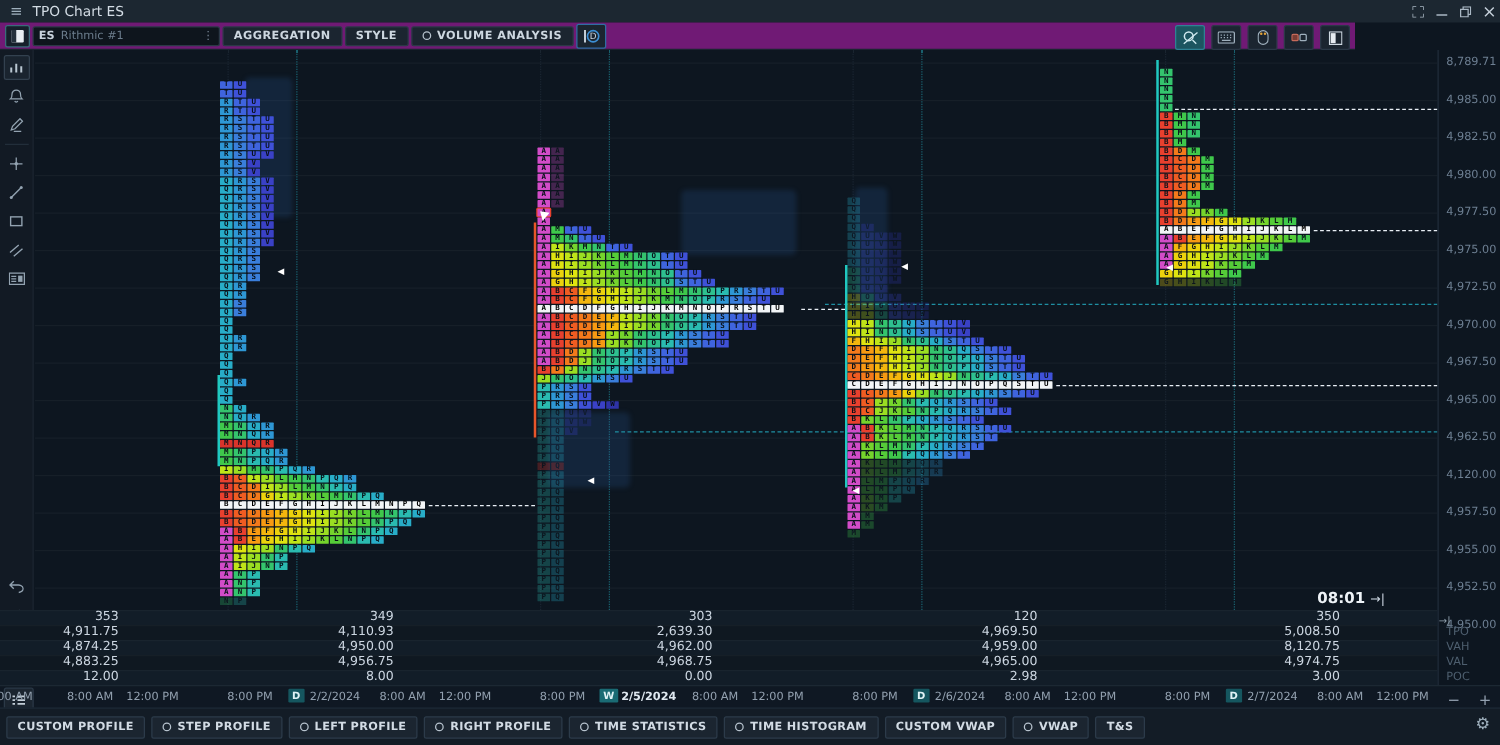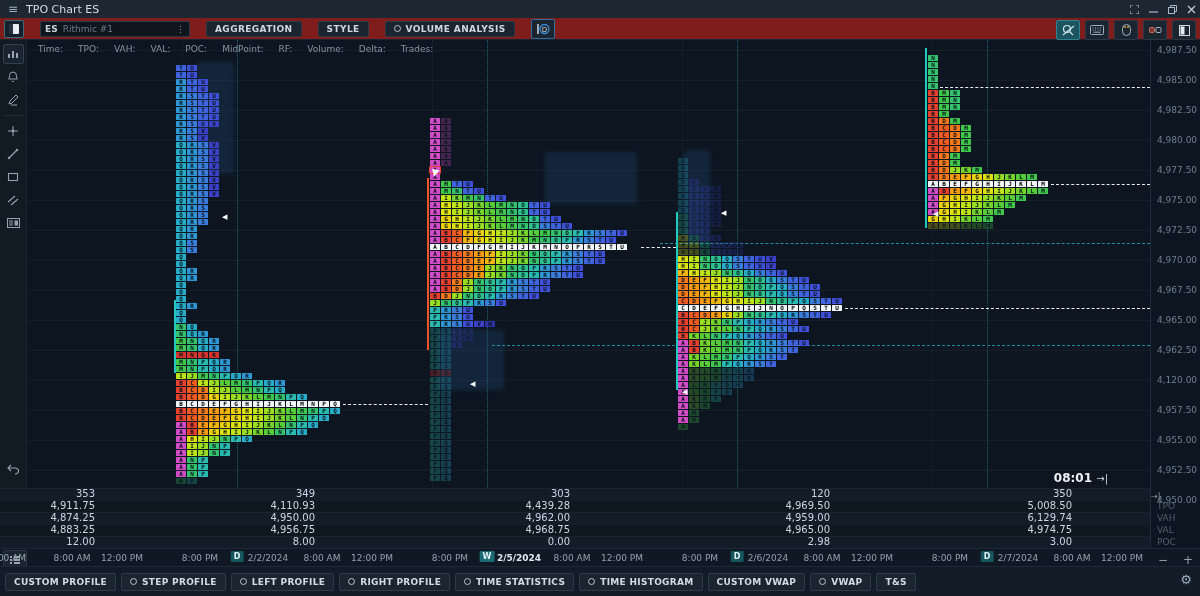--- a/index.html
+++ b/index.html
@@ -5,22 +5,22 @@
   html,body{margin:0;padding:0;background:#0a1118;}
   #stage{position:relative;width:1200px;height:596px;background:#0d1620;overflow:hidden;
          font-family:"DejaVu Sans","Liberation Sans",sans-serif;color:#c8d2dc;}
   .abs{position:absolute;}
   
   .titlebar{left:0;top:0;width:1200px;height:18px;background:#1c2731;display:flex;align-items:center;
             font-size:11px;color:#d3dce4;}
   .titlebar .menu{margin:0 8px 0 8px;color:#9fb0bd;font-size:12px;}
   .wincontrols{position:absolute;right:4px;top:0;height:18px;display:flex;align-items:center;gap:10px;color:#aab8c4;}
   
-  .toolbar{left:0;top:18px;width:1200px;height:22px;background:#7f1d1d;border-bottom:1px solid #1b2531;
-           display:flex;align-items:center;gap:16px;padding-left:4px;box-sizing:border-box;}
+  .toolbar{left:0;top:18px;width:1084px;height:22px;background:#701a75;border-bottom:1px solid #1b2531;
+           display:flex;align-items:center;gap:2px;padding-left:4px;box-sizing:border-box;}
   .tbtn{background:#1b2530;border:1px solid #2b3947;border-radius:2px;color:#cdd7e0;font-size:9px;
         font-weight:bold;letter-spacing:.4px;padding:2px 8px;display:flex;align-items:center;gap:5px;height:16px;box-sizing:border-box;}
   .dot{width:5px;height:5px;border-radius:50%;border:1.5px solid #b7c3ce;display:inline-block;}
   .instrument{background:#0e151d;border:1px solid #2b3947;border-radius:2px;height:16px;width:150px;
               display:flex;align-items:center;font-size:9px;padding:0 4px;box-sizing:border-box;}
   .paneicon{width:18px;height:16px;border:1px solid #3a6b7a;border-radius:2px;background:#16202b;
             display:flex;align-items:center;justify-content:center;}
   .paneicon .sq{width:10px;height:10px;background:#e8eef3;border-radius:1px;position:relative;}
   .paneicon .sq:before{content:"";position:absolute;left:0;top:0;width:4px;height:10px;background:#25313d;}
   .ticon{width:22px;height:18px;border:1px solid #2b3947;border-radius:2px;background:#1b2530;
@@ -1216,72 +1216,60 @@
       <div class="cell dim" style="left: 972px; top: 183px; width: 10px; height: 6px; background: rgb(85, 204, 56); position: absolute;">L</div>
       <div class="cell dim" style="left: 983px; top: 183px; width: 10px; height: 6px; background: rgb(63, 200, 75); position: absolute;">M</div>
       <div class="marker" style="left: 222px; top: 174px; position: absolute;">◀</div>
       <div class="marker" style="left: 470px; top: 341px; position: absolute;">◀</div>
       <div class="marker" style="left: 721px; top: 170px; position: absolute;">◀</div>
       <div class="marker" style="left: 682px; top: 349px; position: absolute;">◀</div>
       <div class="marker" style="left: 933px; top: 171px; position: absolute;">◀</div>
       <div class="cursor-pt" style="left: 433px; top: 128px; position: absolute;"></div>
     </div>
 
-  <div class="abs info-row" id="inforow">
-      <span>Time:</span>
-      <span>TPO:</span>
-      <span>VAH:</span>
-      <span>VAL:</span>
-      <span>POC:</span>
-      <span>MidPoint:</span>
-      <span>RF:</span>
-      <span>Volume:</span>
-      <span>Delta:</span>
-      <span>Trades:</span>
-    </div>
 
   <div class="abs stats" id="statsblock">
       <div class="statband" style="top: 0px; background: rgb(18, 29, 40); border-top: 1px solid rgba(255, 255, 255, 0.03); position: absolute;"></div>
       <div class="statband" style="top: 12px; background: rgb(15, 24, 33); border-top: 1px solid rgba(255, 255, 255, 0.03); position: absolute;"></div>
       <div class="statband" style="top: 24px; background: rgb(18, 29, 40); border-top: 1px solid rgba(255, 255, 255, 0.03); position: absolute;"></div>
       <div class="statband" style="top: 36px; background: rgb(15, 24, 33); border-top: 1px solid rgba(255, 255, 255, 0.03); position: absolute;"></div>
       <div class="statband" style="top: 48px; background: rgb(18, 29, 40); border-top: 1px solid rgba(255, 255, 255, 0.03); position: absolute;"></div>
       <div class="statval" style="left: -25px; top: 0px; position: absolute;">353</div>
       <div class="statval" style="left: -25px; top: 12px; position: absolute;">4,911.75</div>
       <div class="statval" style="left: -25px; top: 24px; position: absolute;">4,874.25</div>
       <div class="statval" style="left: -25px; top: 36px; position: absolute;">4,883.25</div>
       <div class="statval" style="left: -25px; top: 48px; position: absolute;">12.00</div>
       <div class="statval" style="left: 195px; top: 0px; position: absolute;">349</div>
       <div class="statval" style="left: 195px; top: 12px; position: absolute;">4,110.93</div>
       <div class="statval" style="left: 195px; top: 24px; position: absolute;">4,950.00</div>
       <div class="statval" style="left: 195px; top: 36px; position: absolute;">4,956.75</div>
       <div class="statval" style="left: 195px; top: 48px; position: absolute;">8.00</div>
       <div class="statval" style="left: 450px; top: 0px; position: absolute;">303</div>
-      <div class="statval" style="left: 450px; top: 12px; position: absolute;">4,439.28</div>
+      <div class="statval" style="left: 450px; top: 12px; position: absolute;">2,639.30</div>
       <div class="statval" style="left: 450px; top: 24px; position: absolute;">4,962.00</div>
       <div class="statval" style="left: 450px; top: 36px; position: absolute;">4,968.75</div>
       <div class="statval" style="left: 450px; top: 48px; position: absolute;">0.00</div>
       <div class="statval" style="left: 710px; top: 0px; position: absolute;">120</div>
       <div class="statval" style="left: 710px; top: 12px; position: absolute;">4,969.50</div>
       <div class="statval" style="left: 710px; top: 24px; position: absolute;">4,959.00</div>
       <div class="statval" style="left: 710px; top: 36px; position: absolute;">4,965.00</div>
       <div class="statval" style="left: 710px; top: 48px; position: absolute;">2.98</div>
       <div class="statval" style="left: 952px; top: 0px; position: absolute;">350</div>
       <div class="statval" style="left: 952px; top: 12px; position: absolute;">5,008.50</div>
-      <div class="statval" style="left: 952px; top: 24px; position: absolute;">6,129.74</div>
+      <div class="statval" style="left: 952px; top: 24px; position: absolute;">8,120.75</div>
       <div class="statval" style="left: 952px; top: 36px; position: absolute;">4,974.75</div>
       <div class="statval" style="left: 952px; top: 48px; position: absolute;">3.00</div>
     </div>
 
   <div class="countdown">
     <span>08:01</span> <span style="font-weight:normal;font-size:10px;color:#cdd7e2;">→|</span>
   </div>
 
   <div class="abs price-axis" id="priceaxis">
-      <div class="plabel" style="top: 10px; position: absolute;">4,987.50</div>
+      <div class="plabel" style="top: 10px; position: absolute;">8,789.71</div>
       <div class="plabel" style="top: 40px; position: absolute;">4,985.00</div>
       <div class="plabel" style="top: 70px; position: absolute;">4,982.50</div>
       <div class="plabel" style="top: 100px; position: absolute;">4,980.00</div>
       <div class="plabel" style="top: 130px; position: absolute;">4,977.50</div>
       <div class="plabel" style="top: 160px; position: absolute;">4,975.00</div>
       <div class="plabel" style="top: 190px; position: absolute;">4,972.50</div>
       <div class="plabel" style="top: 220px; position: absolute;">4,970.00</div>
       <div class="plabel" style="top: 250px; position: absolute;">4,967.50</div>
       <div class="plabel" style="top: 280px; position: absolute;">4,965.00</div>
       <div class="plabel" style="top: 310px; position: absolute;">4,962.50</div>

